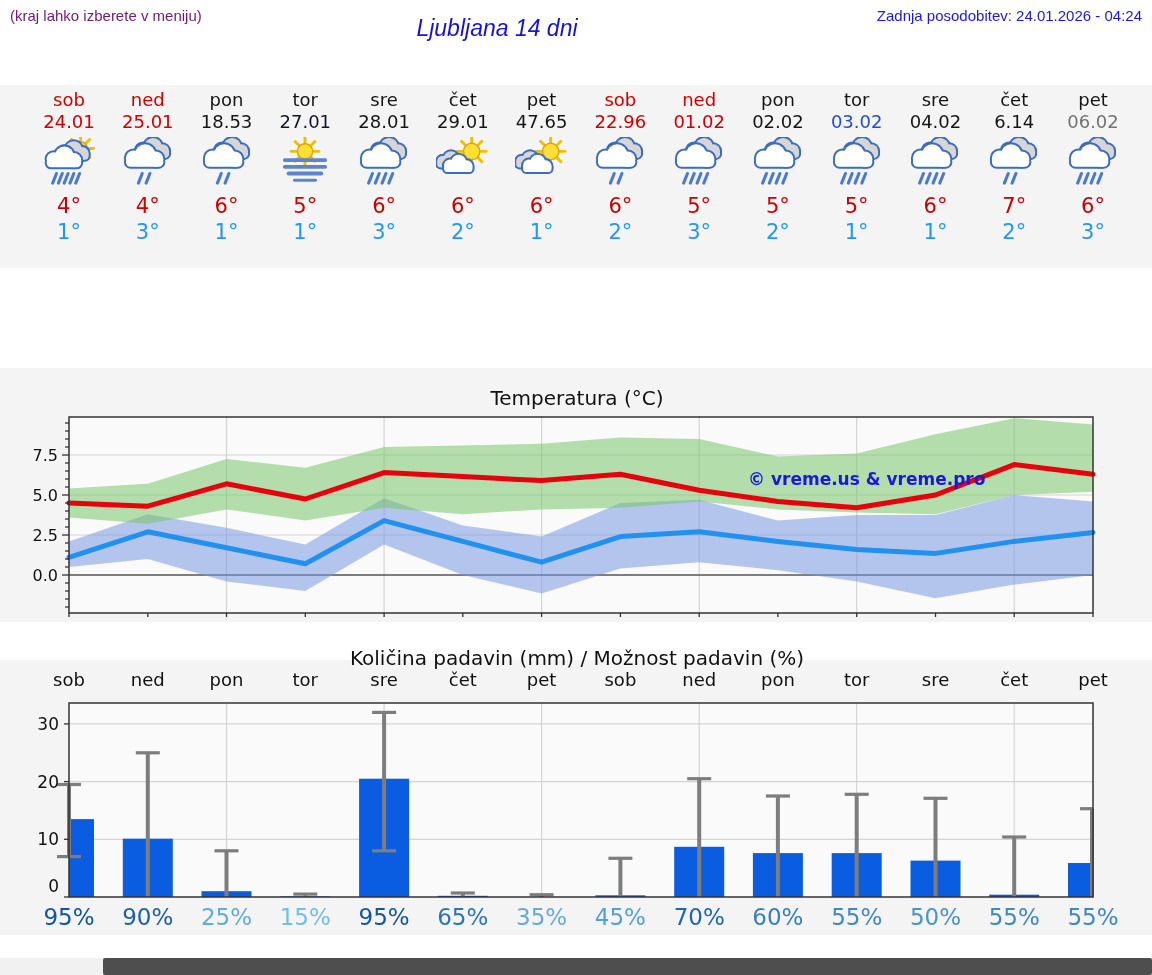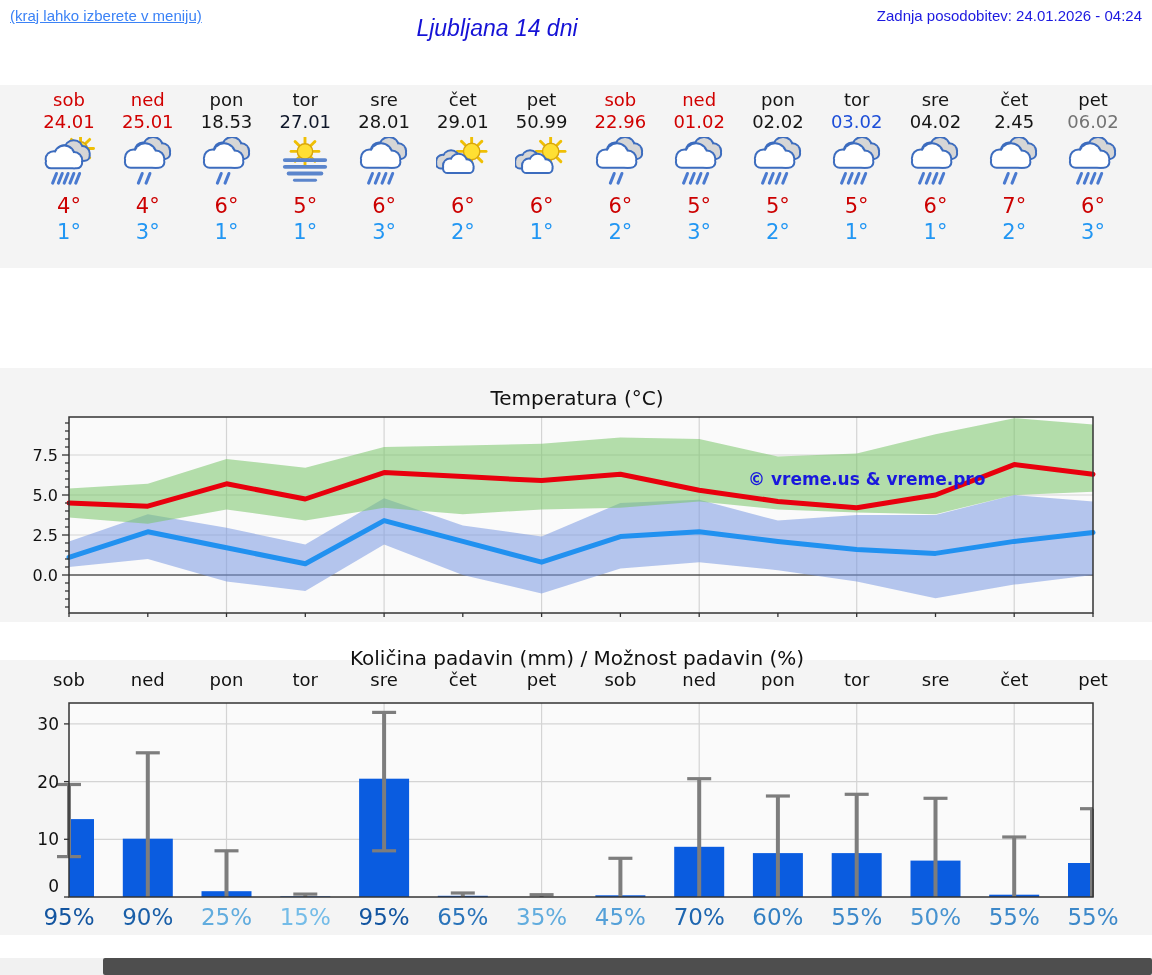--- a/index.html
+++ b/index.html
@@ -23,21 +23,21 @@
   #precip-title{top:646px;}
   #temp-svg{position:absolute;left:0;top:368px;}
   #precip-svg{position:absolute;left:0;top:638px;}
   #watermark{position:absolute;left:748px;top:469px;font-size:17px;font-weight:bold;}
   #scrollbar-track{position:absolute;left:0;top:958px;width:1152px;height:17px;background:#f1f1f1;}
   #scrollbar-thumb{position:absolute;left:103px;top:0;width:1049px;height:17px;background:#4e4e4e;border-radius:2px;}
 </style>
 </head>
 <body>
 
-<div class="hdr" id="header-hint" style="color: #3b82f6; text-decoration: underline;">(kraj lahko izberete v meniju)</div>
+<div class="hdr" id="header-hint" style="color: #701a75;">(kraj lahko izberete v meniju)</div>
 <div id="page-title" class="hdr" style="color: rgb(21, 18, 214); font-style: italic;">Ljubljana 14 dni</div>
 <div class="hdr" id="last-updated" style="color: rgb(28, 25, 224);">Zadnja posodobitev: 24.01.2026 - 04:24</div>
 
 <div id="day-strip">
     <div class="day-col" style="left: 29.5px;">
       <div class="day-name" style="color:#d10000">sob</div>
       <div class="day-date" style="color:#d10000">24.01</div>
       <div class="day-icon"><svg viewBox="0 0 54 52" width="54" height="50">
           <g stroke="#efbf04" stroke-width="3" stroke-linecap="round">
             <line x1="47.0" y1="12.0" x2="52.5" y2="12.0"></line>
@@ -258,21 +258,21 @@
             <circle cx="23" cy="6" r="10.5"></circle>
             <circle cx="34" cy="11" r="8"></circle>
             <rect x="3" y="9" width="39" height="10" rx="5"></rect>
           </g>
         </svg></div>
       <div class="day-high" style="color:#cc0000">6°</div>
       <div class="day-low" style="color:#2196f3">2°</div>
     </div>
     <div class="day-col" style="left: 502.115px;">
       <div class="day-name" style="color:#151515">pet</div>
-      <div class="day-date" style="color:#151515">50.99</div>
+      <div class="day-date" style="color:#151515">47.65</div>
       <div class="day-icon"><svg viewBox="0 0 54 52" width="54" height="50">
           <g stroke="#efbf04" stroke-width="3" stroke-linecap="round">
             <line x1="45.5" y1="15.0" x2="51.0" y2="15.0"></line>
             <line x1="42.7" y1="21.7" x2="46.6" y2="25.6"></line>
             <line x1="36.0" y1="24.5" x2="36.0" y2="30.0"></line>
             <line x1="29.3" y1="21.7" x2="25.4" y2="25.6"></line>
             <line x1="26.5" y1="15.0" x2="21.0" y2="15.0"></line>
             <line x1="29.3" y1="8.3" x2="25.4" y2="4.4"></line>
             <line x1="36.0" y1="5.5" x2="36.0" y2="0.0"></line>
             <line x1="42.7" y1="8.3" x2="46.6" y2="4.4"></line>
@@ -489,21 +489,21 @@
             <line x1="22" y1="38" x2="18" y2="48"></line>
             <line x1="29" y1="38" x2="25" y2="48"></line>
             <line x1="36" y1="38" x2="32" y2="48"></line>
           </g>
         </svg></div>
       <div class="day-high" style="color:#cc0000">6°</div>
       <div class="day-low" style="color:#2196f3">1°</div>
     </div>
     <div class="day-col" style="left: 974.731px;">
       <div class="day-name" style="color:#151515">čet</div>
-      <div class="day-date" style="color:#151515">2.45</div>
+      <div class="day-date" style="color:#151515">6.14</div>
       <div class="day-icon"><svg viewBox="0 0 54 52" width="54" height="50">
           <g transform="translate(12,5) scale(0.88)" fill="none" stroke="#3c6cbe" stroke-width="4.77">
             <circle cx="11" cy="10" r="8"></circle>
             <circle cx="23" cy="6" r="10.5"></circle>
             <circle cx="34" cy="11" r="8"></circle>
             <rect x="3" y="9" width="39" height="10" rx="5"></rect>
           </g>
           <g transform="translate(12,5) scale(0.88)" fill="#d6d6d6">
             <circle cx="11" cy="10" r="8"></circle>
             <circle cx="23" cy="6" r="10.5"></circle>

